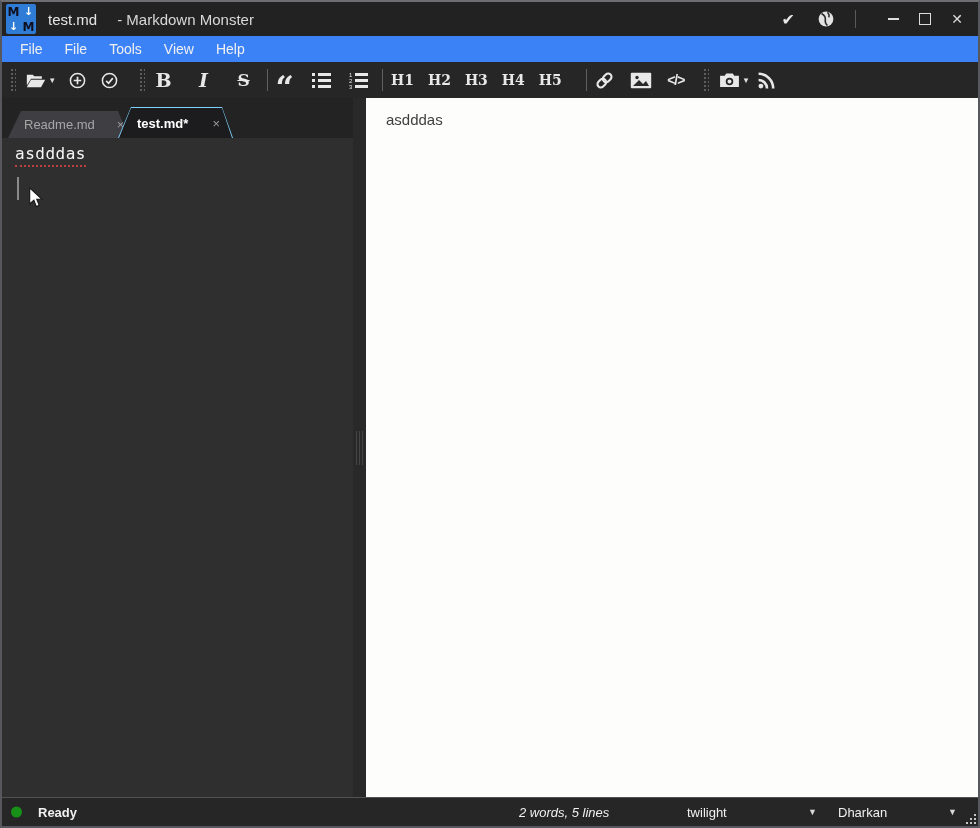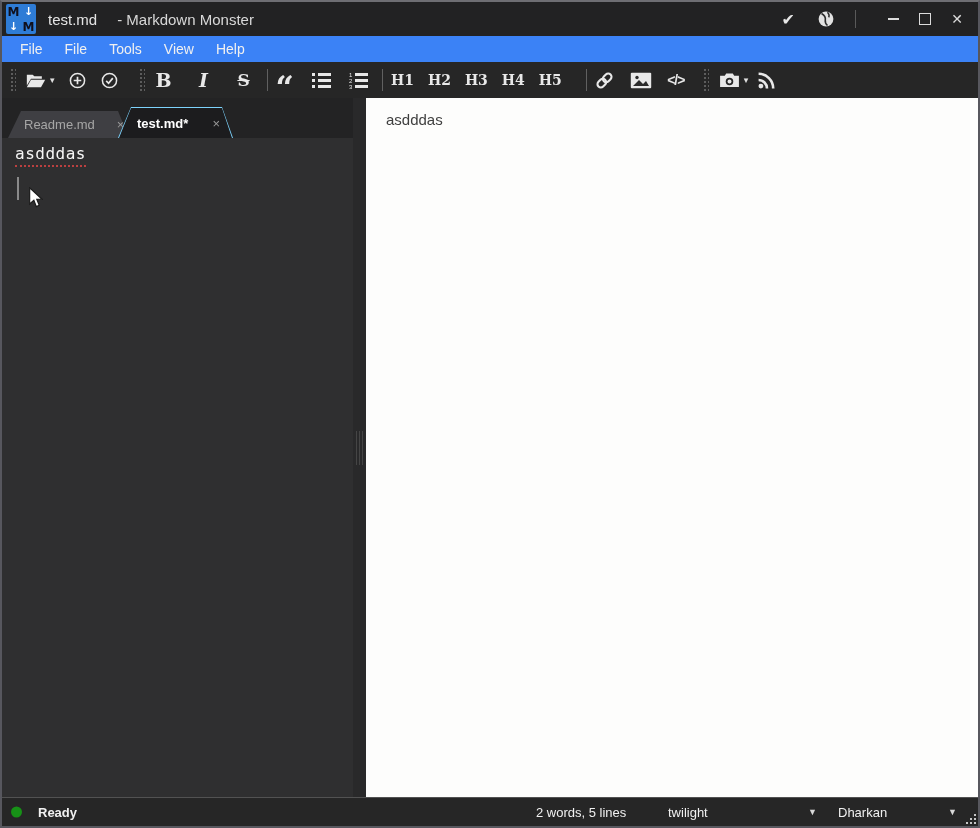--- a/index.html
+++ b/index.html
@@ -78,22 +78,22 @@
     background:repeating-linear-gradient(90deg,#454545 0 1px,transparent 1px 3px);}
   .preview{flex:1;background:#fdfdfc;padding:13px 0 0 20px;box-sizing:border-box;}
   .pv-text{font-size:15px;color:#3f3f3f;}
 
   
   .statusbar{position:absolute;left:0;right:0;bottom:0;height:28px;background:#262626;
     border-top:1px solid #525252;font-size:13px;color:#f0f0f0;}
   .sb-abs{position:absolute;top:50%;transform:translateY(-50%);}
   .dot{left:9px;width:11px;height:11px;border-radius:50%;background:#179117;}
   .ready{left:27px;font-weight:600;padding-left:9px;}
-  .wc{left:534px;}
-  .pv-theme{left:666px;}
+  .wc{left:517px;font-style:italic;}
+  .pv-theme{left:685px;}
   .dd-arrow{font-size:9px;color:#d8d8d8;}
   .arrow1{left:806px;}
   .ed-theme{left:836px;}
   .arrow2{left:946px;}
   .rgrip{position:absolute;right:1px;bottom:1px;}
 </style>
 </head>
 <body>
 
 <div class="window">

